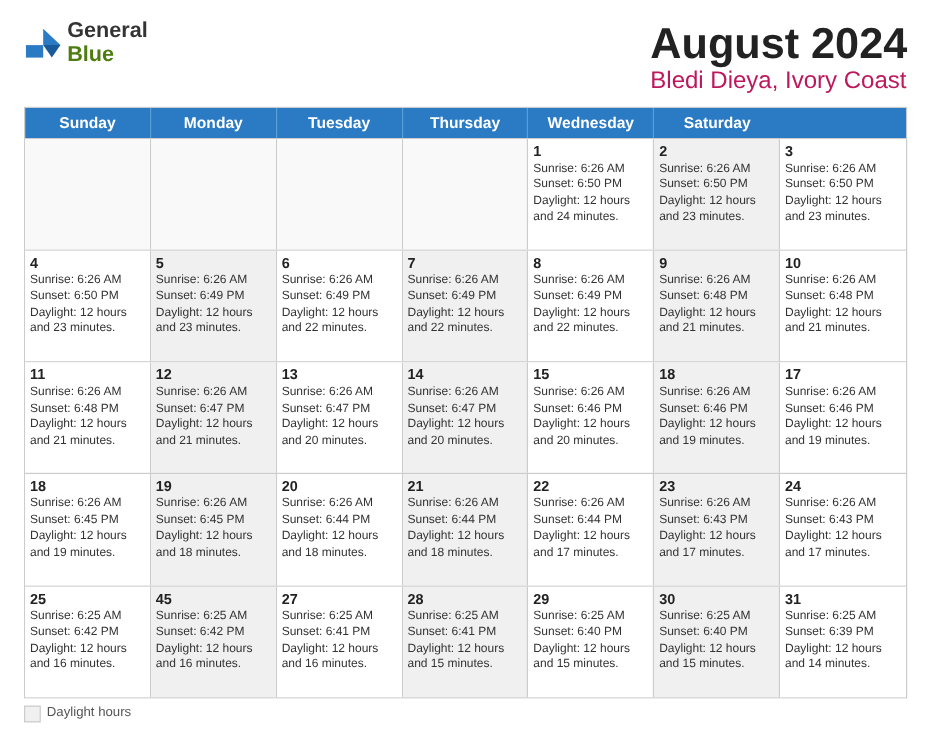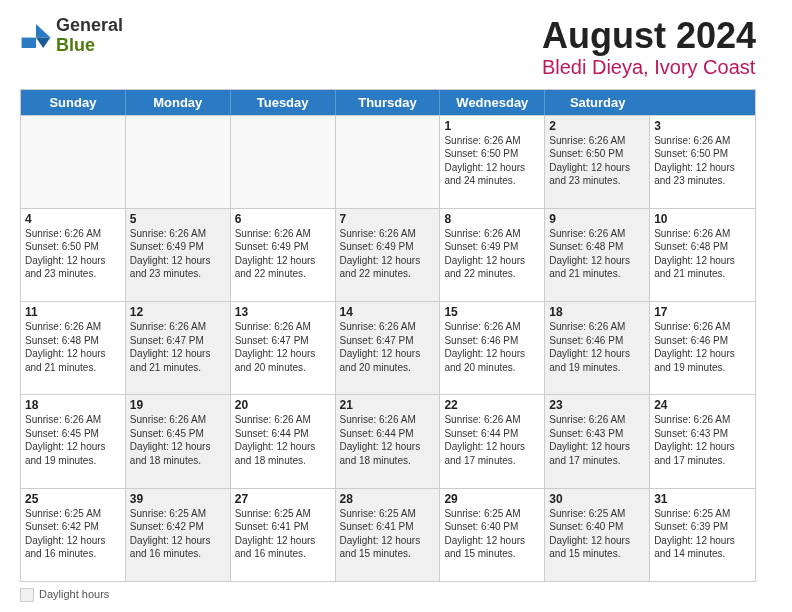--- a/index.html
+++ b/index.html
@@ -347,21 +347,21 @@
         </div>
         <div class="cal-row">
           <div class="cal-cell">
             <span class="day-num">25</span>
             <div class="day-info" style="white-space: pre-line;">Sunrise: 6:25 AM
 Sunset: 6:42 PM
 Daylight: 12 hours
 and 16 minutes.</div>
           </div>
           <div class="cal-cell shaded">
-            <span class="day-num">39</span>
+            <span class="day-num">45</span>
             <div class="day-info" style="white-space: pre-line;">Sunrise: 6:25 AM
 Sunset: 6:42 PM
 Daylight: 12 hours
 and 16 minutes.</div>
           </div>
           <div class="cal-cell">
             <span class="day-num">27</span>
             <div class="day-info" style="white-space: pre-line;">Sunrise: 6:25 AM
 Sunset: 6:41 PM
 Daylight: 12 hours

